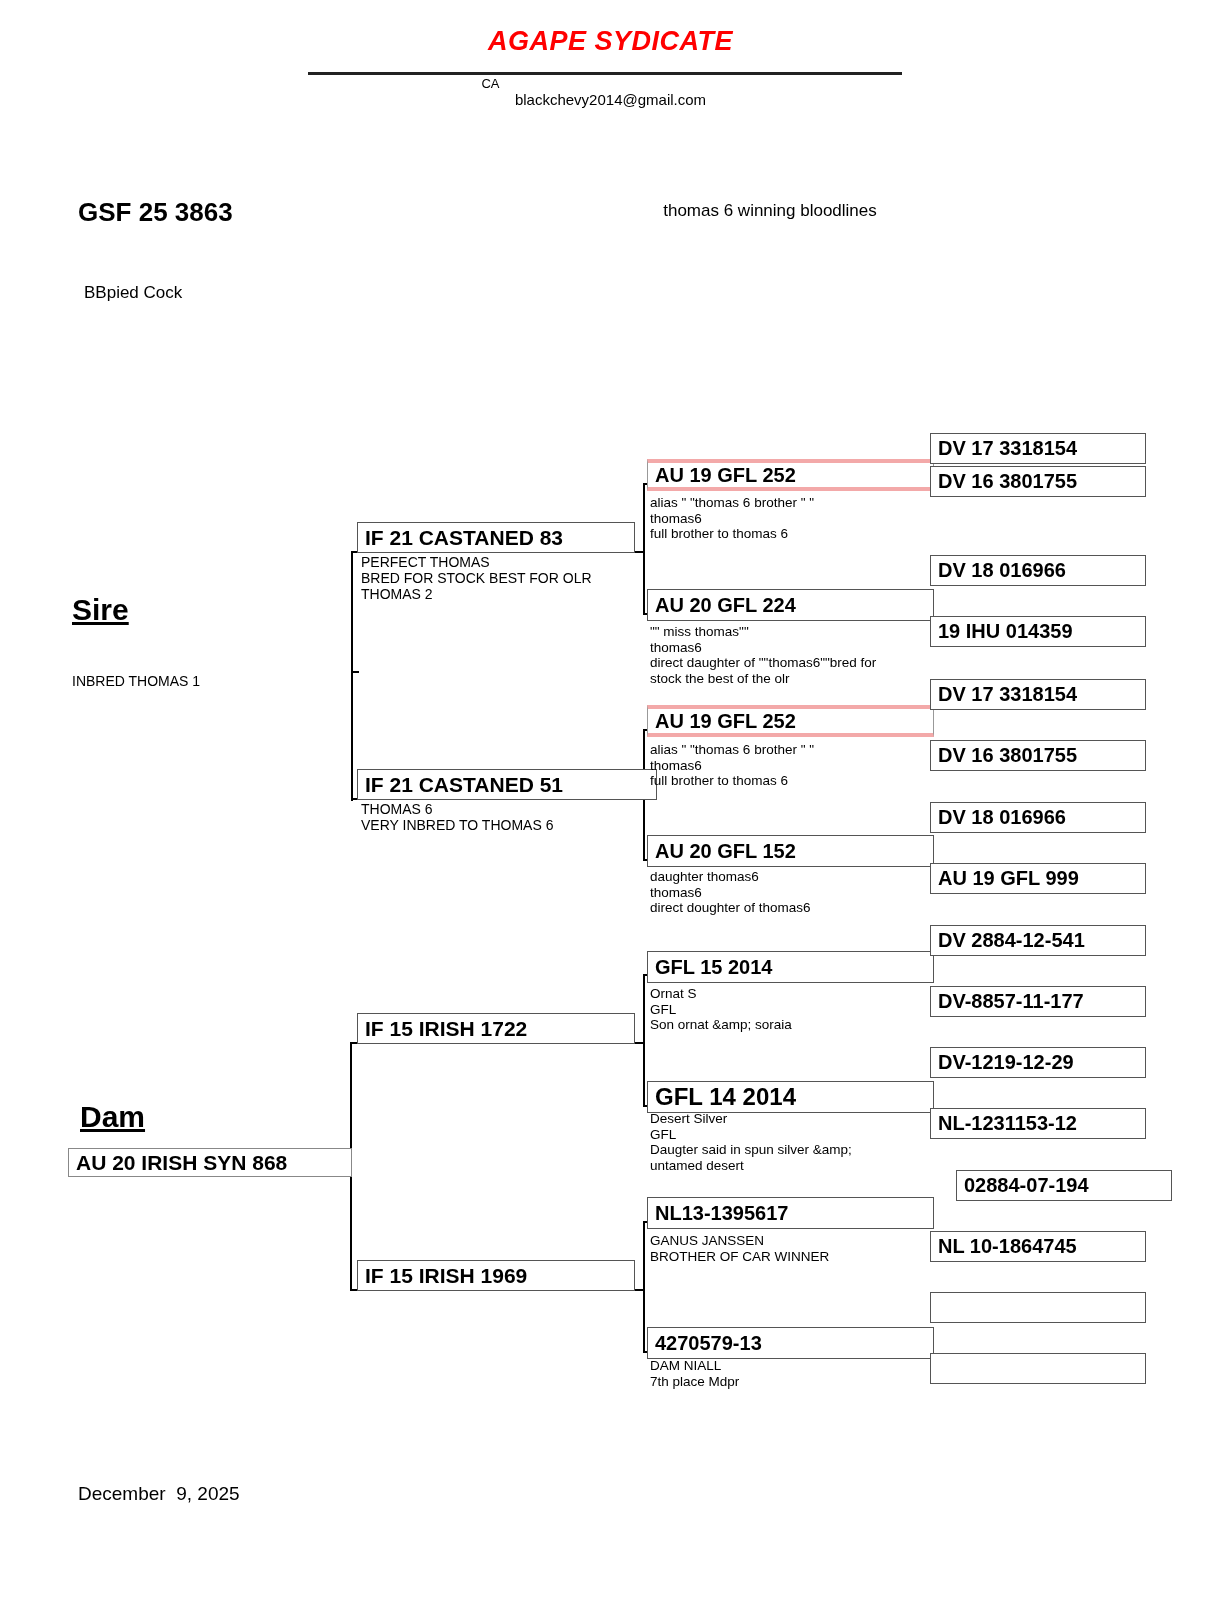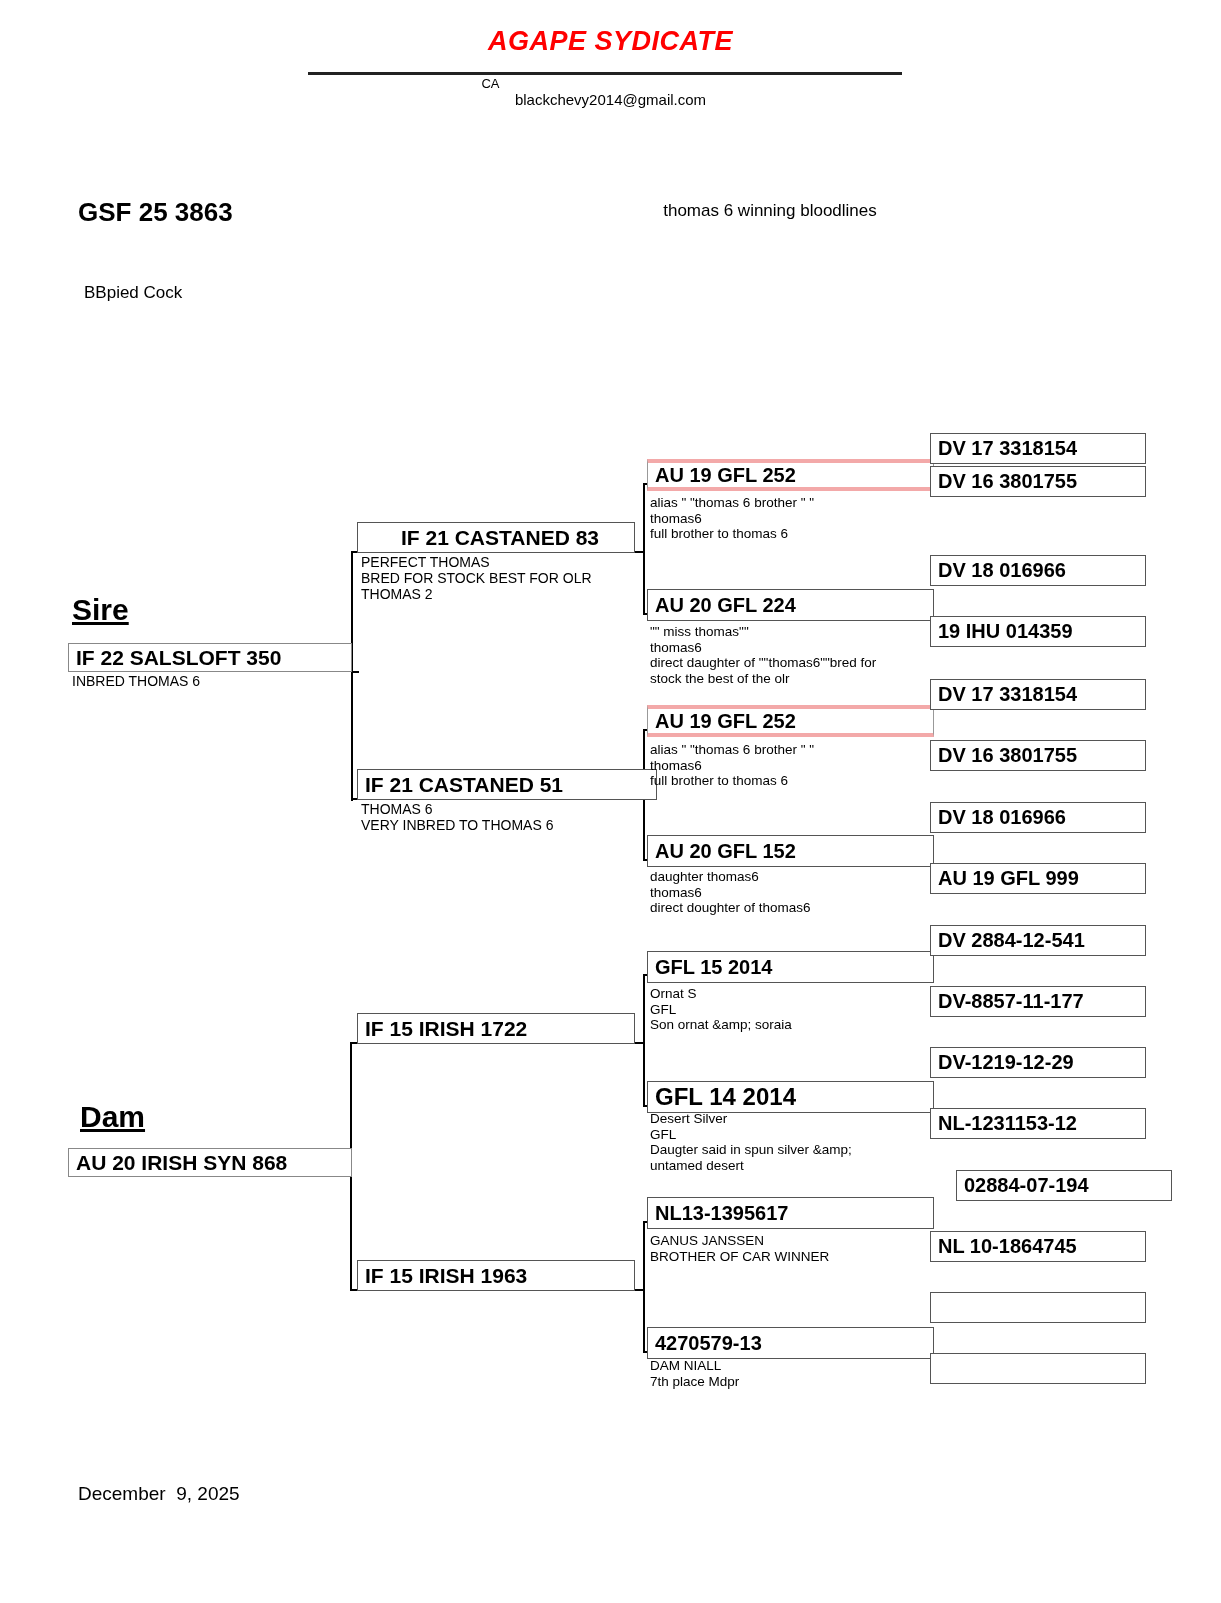--- a/index.html
+++ b/index.html
@@ -188,50 +188,47 @@
 
   <div class="hline" style="left:918px; top:483px; width:14px;"></div>
   <div class="hline" style="left:918px; top:613px; width:14px;"></div>
   <div class="hline" style="left:918px; top:729px; width:14px;"></div>
   <div class="hline" style="left:918px; top:859px; width:14px;"></div>
   <div class="hline" style="left:918px; top:974px; width:14px;"></div>
   <div class="hline" style="left:918px; top:1105px; width:14px;"></div>
   <div class="hline" style="left:918px; top:1221px; width:14px;"></div>
   <div class="hline" style="left:918px; top:1351px; width:14px;"></div>
 
-  <div class="nbox" style="left:68px; top:643px; width:284px; height:29px; border-color:#888;">
-    <span style="font-size:21px;">IF 22 SALSLOFT 350</span>
-  </div>
-  <div class="note big" style="left:72px; top:673px; width:280px;">INBRED THOMAS 6</div>
+  <div class="note big" style="left:72px; top:673px; width:280px;">INBRED THOMAS 1</div>
 
   <div class="nbox" style="left:68px; top:1148px; width:284px; height:29px; border-color:#888;">
     <span style="font-size:21px;">AU 20 IRISH SYN 868</span>
   </div>
   <div class="note big" style="left:72px; top:1178px; width:280px;"></div>
 
-  <div class="nbox" style="left:357px; top:522px; width:278px; height:31px;padding-left:36px;">
+  <div class="nbox" style="left:357px; top:522px; width:278px; height:31px;">
     <span style="font-size:21px;">IF 21 CASTANED 83</span>
   </div>
   <div class="note big" style="left:361px; top:554px; width:272px;">PERFECT THOMAS
 BRED FOR STOCK BEST FOR OLR
 THOMAS 2</div>
 
   <div class="nbox" style="left:357px; top:769px; width:300px; height:31px;">
     <span style="font-size:21px;">IF 21 CASTANED 51</span>
   </div>
   <div class="note big" style="left:361px; top:801px; width:272px;">THOMAS 6
 VERY INBRED TO THOMAS 6</div>
 
   <div class="nbox" style="left:357px; top:1013px; width:278px; height:31px;">
     <span style="font-size:21px;">IF 15 IRISH 1722</span>
   </div>
   <div class="note big" style="left:361px; top:1045px; width:272px;"></div>
 
   <div class="nbox" style="left:357px; top:1260px; width:278px; height:31px;">
-    <span style="font-size:21px;">IF 15 IRISH 1963</span>
+    <span style="font-size:21px;">IF 15 IRISH 1969</span>
   </div>
   <div class="note big" style="left:361px; top:1292px; width:272px;"></div>
 
   <div class="nbox hl" style="left:647px; top:459px; width:287px; height:32px;">
     <span style="font-size:20px;">AU 19 GFL 252</span>
   </div>
   <div class="note" style="left:650px; top:495px; width:290px;">alias " "thomas 6 brother " "
 thomas6
 full brother to thomas 6</div>
 

